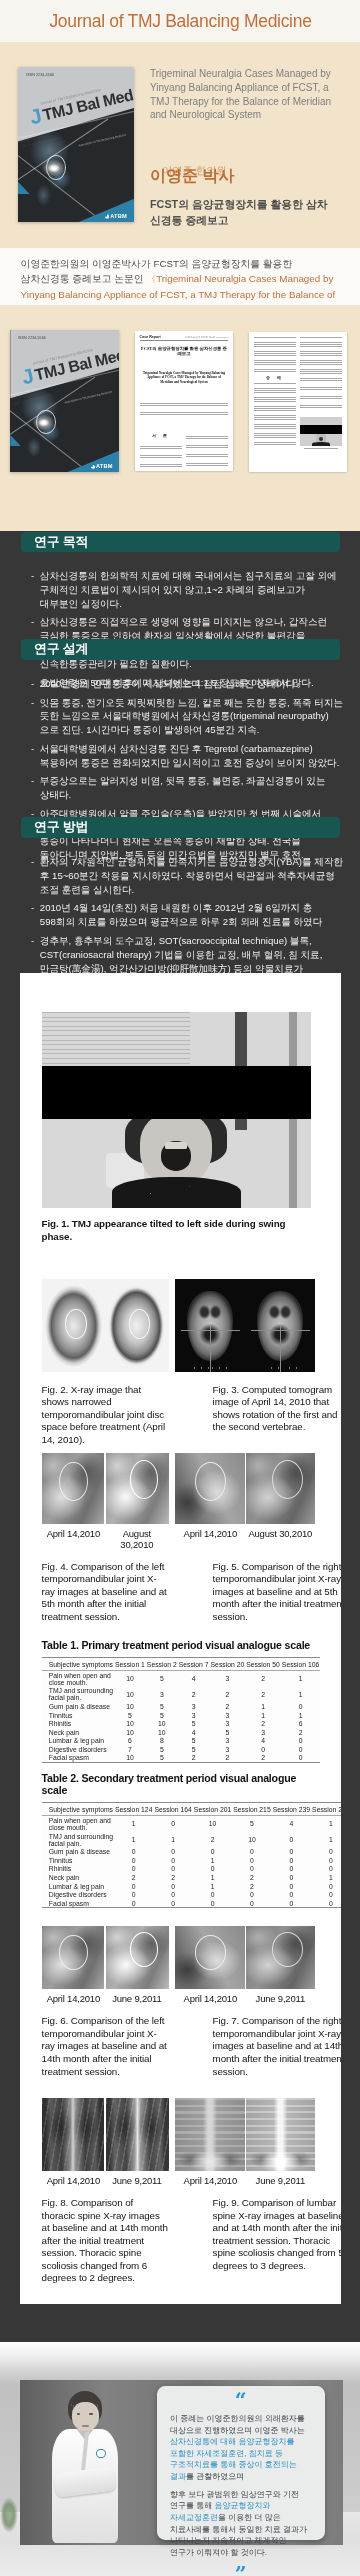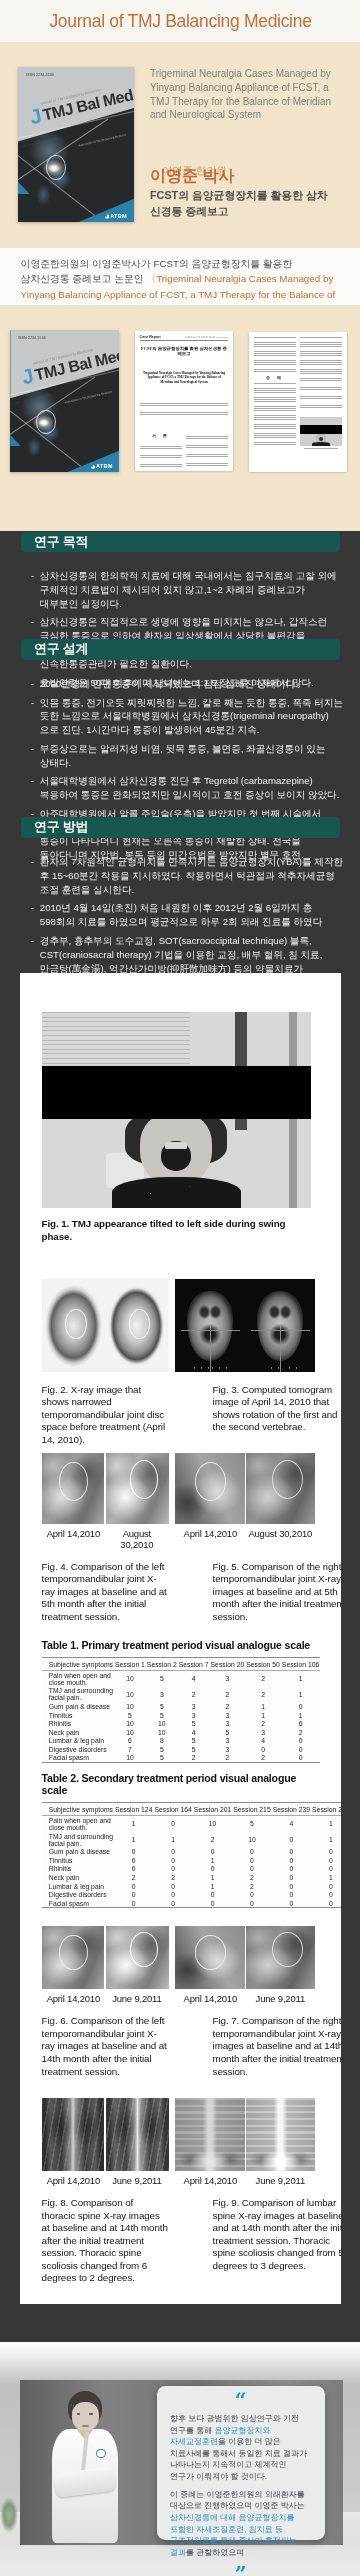--- a/index.html
+++ b/index.html
@@ -6,21 +6,21 @@
   body{width:361px;font-family:"Liberation Sans","DejaVu Sans",sans-serif;-webkit-font-smoothing:antialiased;}
   .page{position:relative;width:361px;height:2595px;overflow:hidden;background:#fff;}
   
   .masthead{height:42px;background:#f7f5ef;text-align:center;}
   .masthead h1{margin:0;padding-top:10.8px;font-size:17.5px;font-weight:400;letter-spacing:-0.3px;color:#c06f3a;}
   
   .hero{position:relative;height:206px;background:#f2e4ca;}
   .hero-en{position:absolute;left:150px;top:25px;width:192px;margin:0;font-size:10px;line-height:1.38;color:#7f7f7f;}
   .hero-clinic{position:absolute;left:150px;top:110px;margin:12px;font-size:10.3px;color:#d09a63;}
   .hero-author{position:absolute;left:150px;top:124px;margin:0;font-size:16px;font-weight:bold;color:#bd6e38;}
-  .hero-ko{position:absolute;left:150px;top:146px;width:185px;margin:0;font-size:10.8px;line-height:1.45;font-weight:bold;color:#4f4f4f;}
+  .hero-ko{position:absolute;left:150px;top:155px;width:185px;margin:0;font-size:10.8px;line-height:1.45;font-weight:bold;color:#4f4f4f;}
   
   .cover{position:absolute;background:#26292c;overflow:hidden;box-shadow:0 1px 3.1px rgba(0,0,0,.25);}
   .cv-top{position:absolute;left:0;top:0;width:100%;height:60%;background:#c5c8ca;
           clip-path:polygon(0 0,100% 0,100% 44%,0 80%);}
   .cv-issn{position:absolute;left:7%;top:4%;font-size:3.6px;color:#3a3a3a;letter-spacing:0.1px;}
   .cv-rot{position:absolute;left:8%;top:24%;width:120%;transform:rotate(-13deg);transform-origin:left top;}
   .cv-small{font-size:4.1px;color:#8d9296;display:block;margin-left:13.4px;margin-bottom:0.5px;}
   .cv-jrow{display:flex;align-items:flex-start;}
   .cv-j{font-size:20.6px;line-height:.8;font-weight:bold;color:#4d9bc4;margin-right:1.5px;}
   .cv-big{font-size:16px;font-weight:bold;color:#2e3133;letter-spacing:-0.5px;}
@@ -313,22 +313,22 @@
     <ul class="blist b1">
       <li>삼차신경통의 한의학적 치료에 대해 국내에서는 침구치료의 고찰 외에 구체적인 치료법이 제시되어 있지 않고,1~2 차례의 증례보고가 대부분인 실정이다.</li>
       <li>삼차신경통은 직접적으로 생명에 영향을 미치지는 않으나, 갑작스런 극심한 통증으로 인하여 환자의 일상생활에서 상당한 불편감을 가져오며, 장기간 지속될 경우 우울증 등을 유발할 수 있으므로 비교적 신속한통증관리가 필요한 질환이다.</li>
       <li class="nodash">호발연령은 50대 이후이며,남녀비는 1:1.5 정도로 여자에서 많다.</li>
     </ul>
 
     <div class="sec-h h2">연구 설계</div>
     <ul class="blist b2">
       <li>2000년경에 안면통증이 시작되었으며 점점 심해진 상태이다.</li>
       <li>잇몸 통증, 전기오듯 찌릿찌릿한 느낌, 칼로 째는 듯한 통증, 폭죽 터지는 듯한 느낌으로 서울대학병원에서 삼차신경통(trigeminal neuropathy)으로 진단. 1시간마다 통증이 발생하여 45분간 지속.</li>
+      <li>서울대학병원에서 삼차신경통 진단 후 Tegretol (carbamazepine) 복용하여 통증은 완화되었지만 일시적이고 호전 증상이 보이지 않았다.</li>
       <li>부증상으로는 알러지성 비염, 뒷목 통증, 불면증, 좌골신경통이 있는 상태다.</li>
-      <li>서울대학병원에서 삼차신경통 진단 후 Tegretol (carbamazepine) 복용하여 통증은 완화되었지만 일시적이고 호전 증상이 보이지 않았다.</li>
       <li>아주대학병원에서 알콜 주입술(우측)을 받았지만 첫 번째 시술에서 실패하여 바로 두 번째 시술을 받았고 한동안 통증이 없다가 왼쪽으로 통증이 나타나더니 현재는 오른쪽 통증이 재발한 상태. 전국을 돌아다니며 지압법, 봉독 등의 민간요법을 받았지만 별무 호전.</li>
     </ul>
 
     <div class="sec-h h3">연구 방법</div>
     <ul class="blist b3">
       <li>환자의 7차원적인 균형위치를 만족시키는 음양균형장치(YBA)를 제작한 후 15~60분간 착용을 지시하였다. 착용하면서 턱관절과 척추자세균형 조절 훈련을 실시한다.</li>
       <li>2010년 4월 14일(초진) 처음 내원한 이후 2012년 2월 6일까지 총 598회의 치료를 하였으며 평균적으로 하루 2회 외래 진료를 하였다</li>
       <li>경추부, 흉추부의 도수교정, SOT(sacrooccipital technique) 블록, CST(craniosacral therapy) 기법을 이용한 교정, 배부 혈위, 침 치료, 만금탕(萬金湯), 억간산가미방(抑肝散加味方) 등의 약물치료가 병행되었으며, 이러한 치료방법은 처치기간의 조기와 후기에 동일한 방식으로 진행되었다.</li>
     </ul>
 
@@ -681,21 +681,21 @@
         <div class="d-hair"></div>
         <div class="d-face"></div>
         <div class="d-eye1"></div>
         <div class="d-eye2"></div>
         <div class="d-mouth"></div>
         <div class="d-badge"></div>
         <div class="d-arm"></div>
       </div>
       <div class="quote-box">
         <div class="qmark q-open">“</div>
+        <p><span>이 증례는 이영준한의원의 외래환자를 대상으로 진행하였으며 이영준 박사는 </span><span class="hl">삼차신경통에 대해 음양균형장치를 포함한 자세조절훈련, 침치료 등 구조적치료를 통해 증상이 호전되는 결과</span><span>를 관찰하였으며</span></p>
         <p><span>향후 보다 광범위한 임상연구와 기전 연구를 통해 </span><span class="hl">음양균형장치와 자세교정훈련</span><span>을 이용한 더 많은 치료사례를 통해서 동일한 치료 결과가 나타나는지 지속적이고 체계적인 연구가 이뤄져야 할 것이다.</span></p>
-        <p><span>이 증례는 이영준한의원의 외래환자를 대상으로 진행하였으며 이영준 박사는 </span><span class="hl">삼차신경통에 대해 음양균형장치를 포함한 자세조절훈련, 침치료 등 구조적치료를 통해 증상이 호전되는 결과</span><span>를 관찰하였으며</span></p>
         <div class="qmark q-close">”</div>
       </div>
     </div>
   </section>
 
 </div>
 
 
 </body></html>

